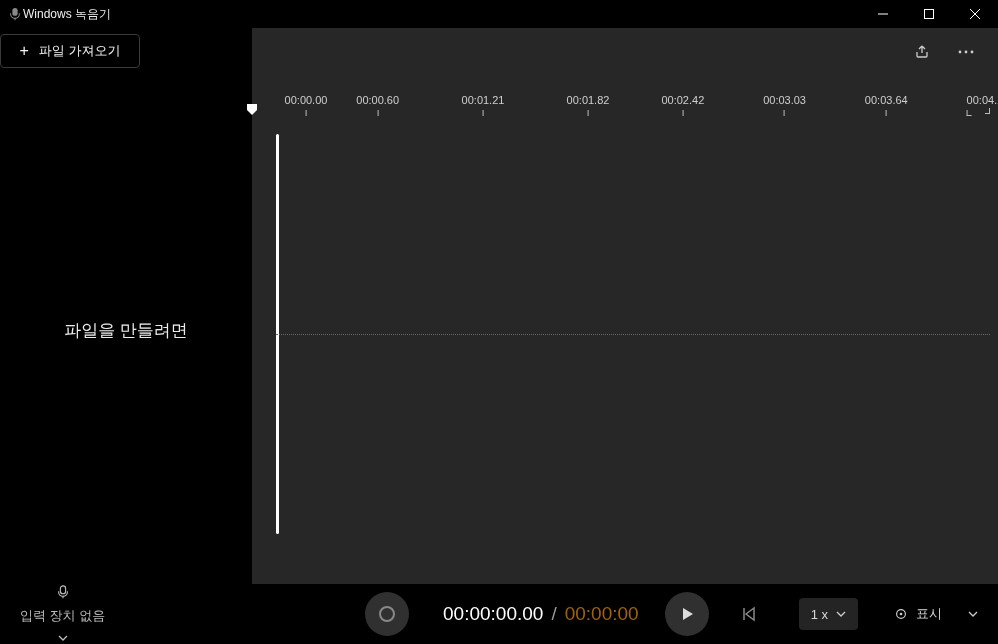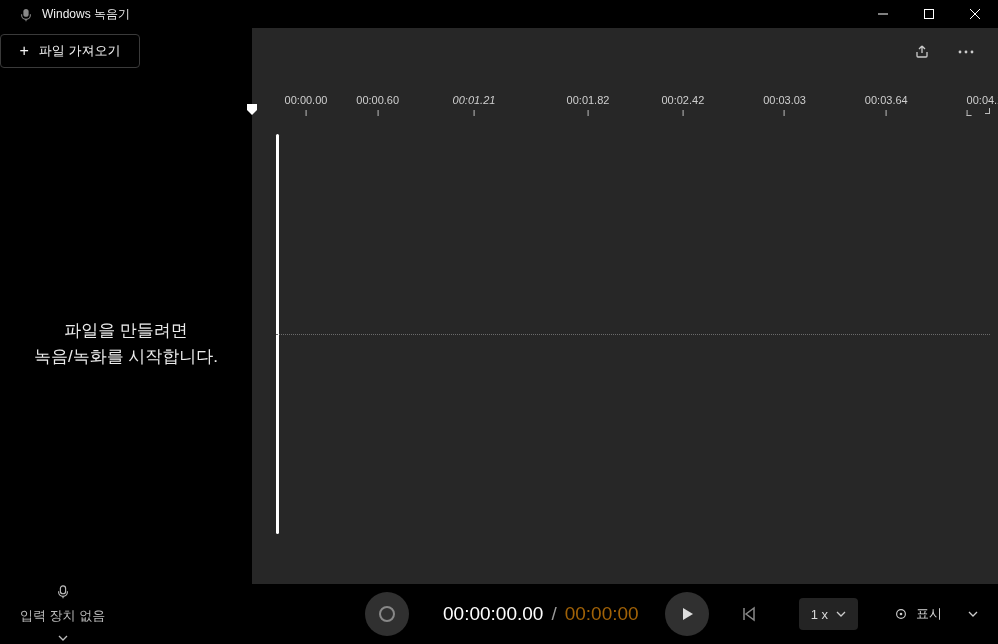--- a/index.html
+++ b/index.html
@@ -16,23 +16,22 @@
 
 
 .titlebar {
   height: 28px;
   display: flex;
   align-items: center;
   background: #000;
 }
 .titlebar-left {
   display: flex;
-  align-items: flex-end;
-  gap: 8px;
-  padding-left: 18px;
+  align-items: center;
+  padding-left: 7px;
 }
 .app-icon {
   width: 16px;
   height: 16px;
   display: flex;
   align-items: center;
   justify-content: center;
   color: #ccc;
 }
 .titlebar-title {
@@ -321,21 +320,20 @@
 
 <div class="main">
 
   <div class="sidebar">
     <div class="import-btn">
       <span class="plus">+</span>
       <span>파일 가져오기</span>
     </div>
     <div class="sidebar-msg">
       <div>파일을 만들려면</div>
-      <div>녹음/녹화를 시작합니다.</div>
     </div>
   </div>
 
   <div class="content">
     <div class="content-toolbar">
       <div class="tool-icon">
         <svg width="16" height="16" viewBox="0 0 16 16">
             <path d="M3 8v4a1 1 0 001 1h8a1 1 0 001-1V8" fill="none" stroke="#ccc" stroke-width="1.3"></path>
             <path d="M8 2l3 3M8 2L5 5M8 2v7" fill="none" stroke="#ccc" stroke-width="1.3"></path>
           </svg>
@@ -364,21 +362,21 @@
             <div class="tick-mark"></div>
           </div>
           <div class="tick" style="left: 406.857px;">
             <div>00:02.42</div>
             <div class="tick-mark"></div>
           </div>
           <div class="tick" style="left: 312px;">
             <div>00:01.82</div>
             <div class="tick-mark"></div>
           </div>
-          <div class="tick" style="left: 198px; font-style: italic;">
+          <div class="tick" style="left: 207px;">
             <div>00:01.21</div>
             <div class="tick-mark"></div>
           </div>
           <div class="tick" style="left: 101.714px;">
             <div>00:00.60</div>
             <div class="tick-mark"></div>
           </div>
           <div class="tick" style="left: 0px; margin-left: 30px;">
             <div>00:00.00</div>
             <div class="tick-mark"></div>

